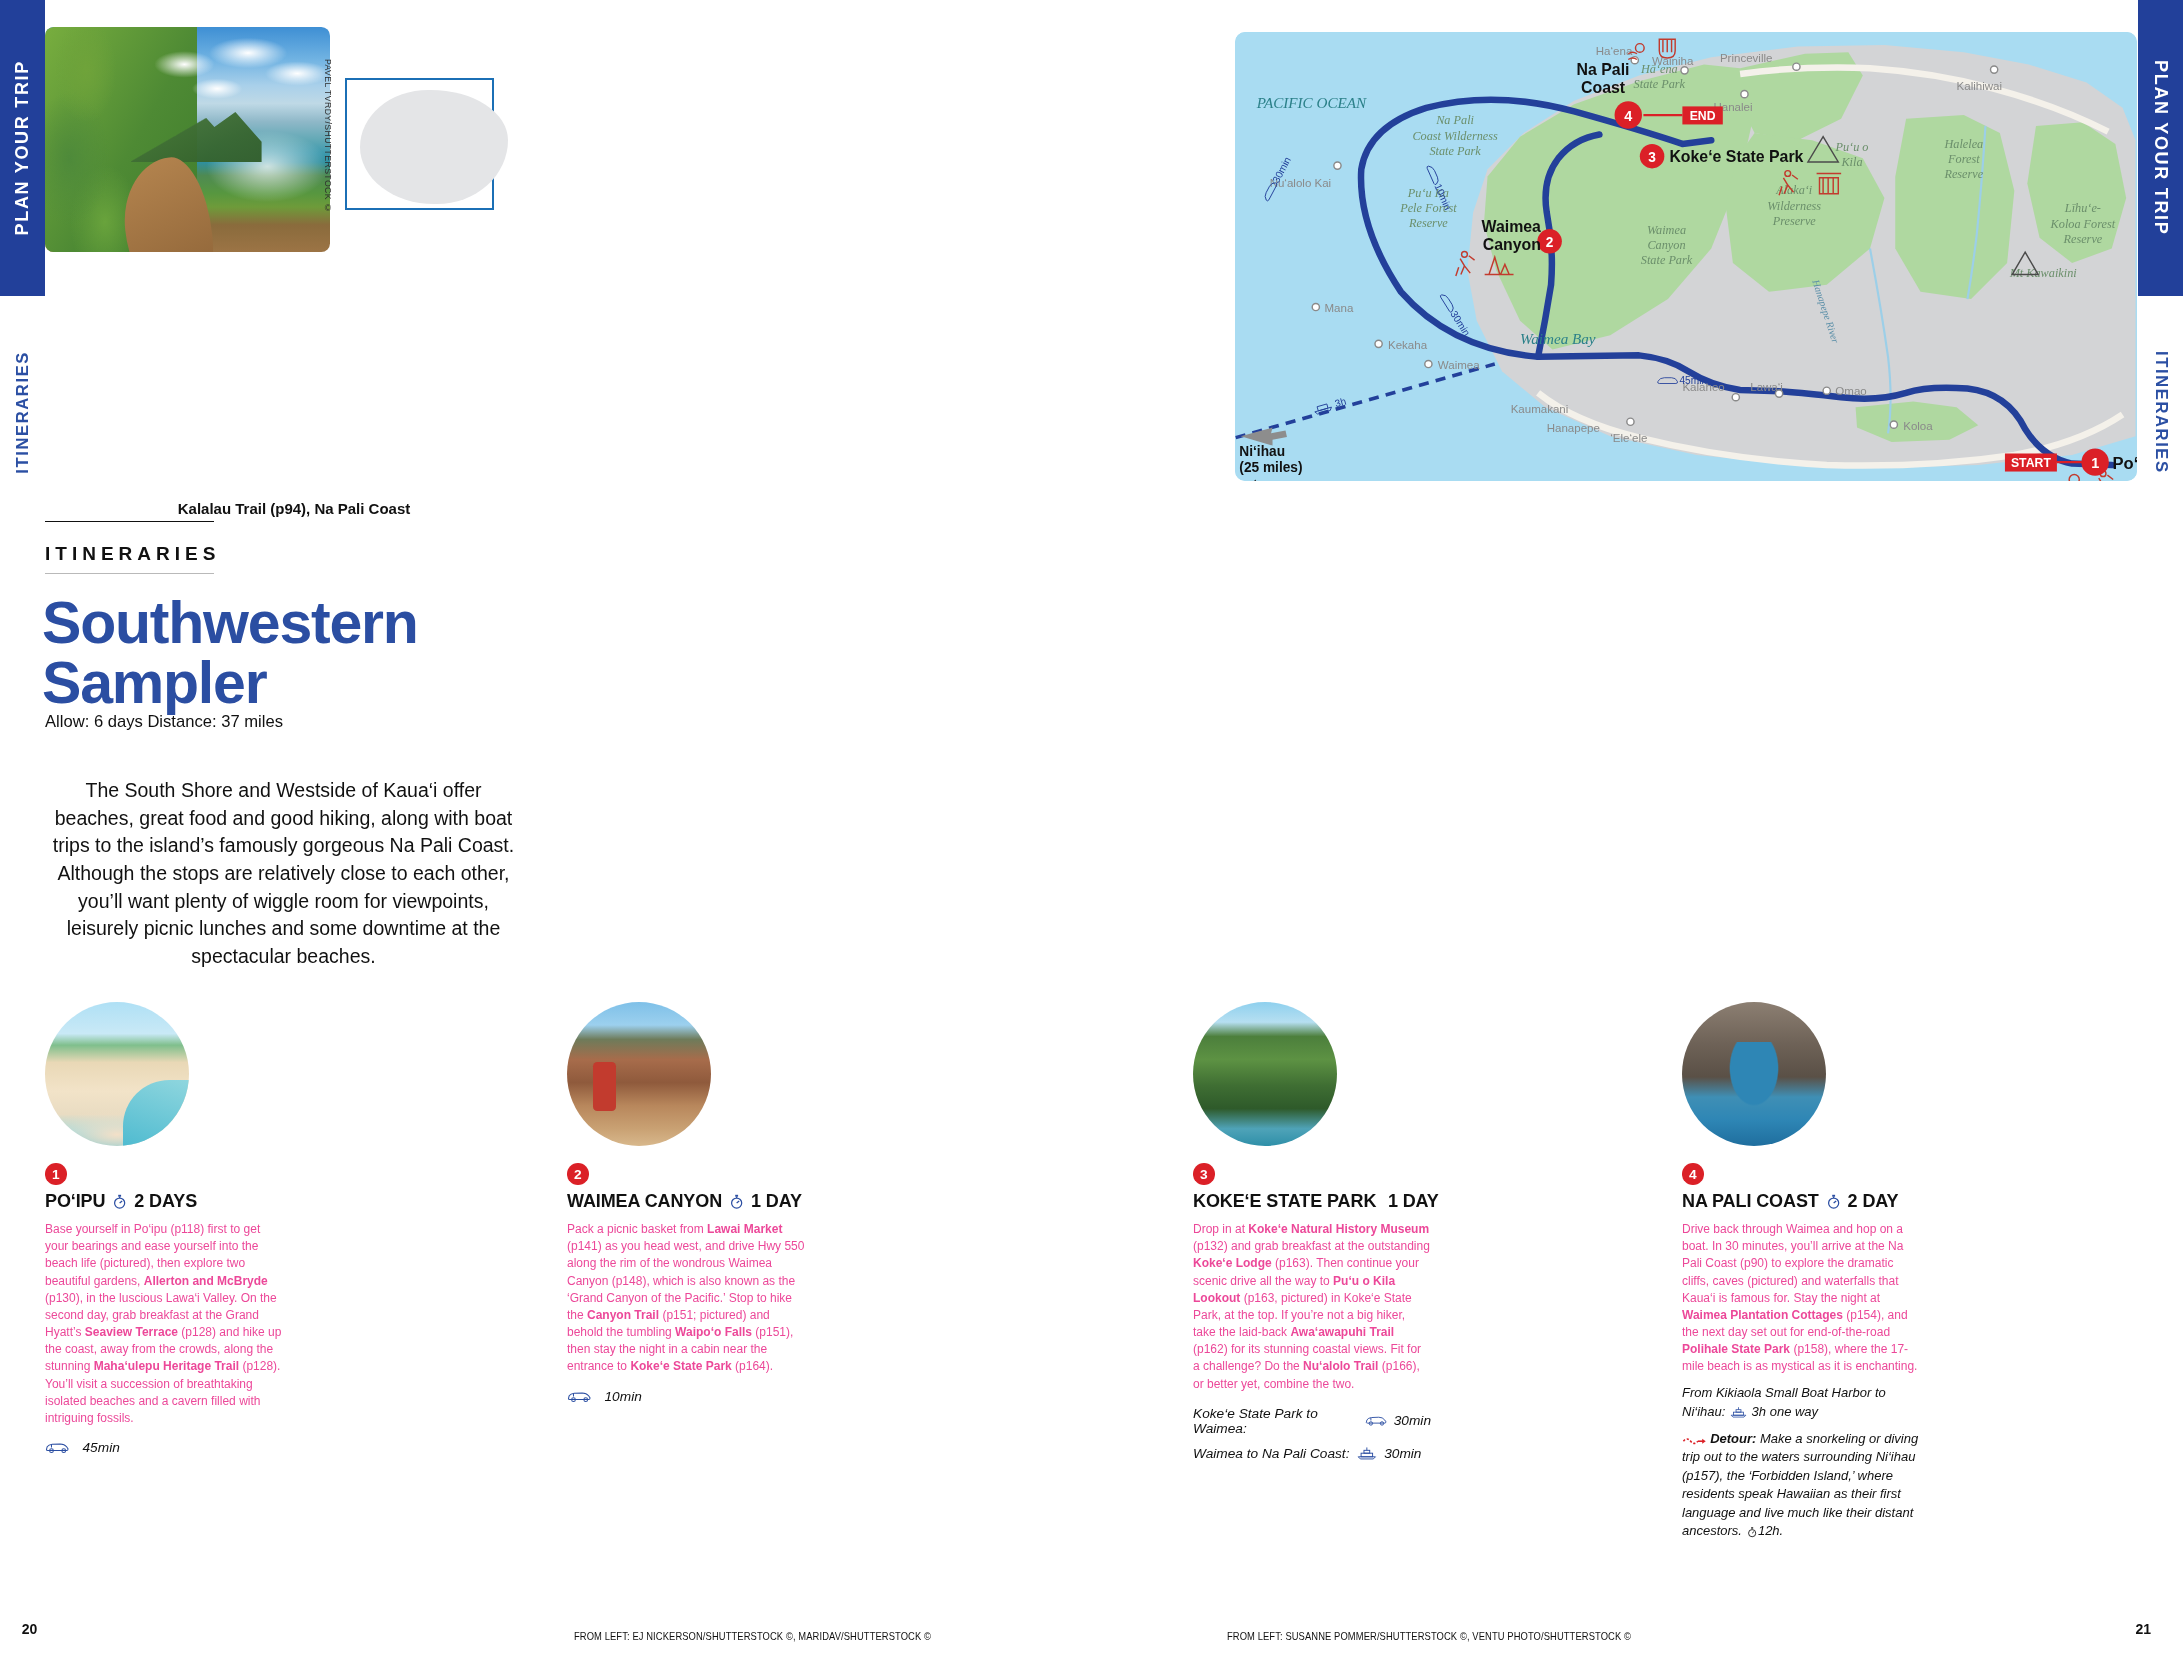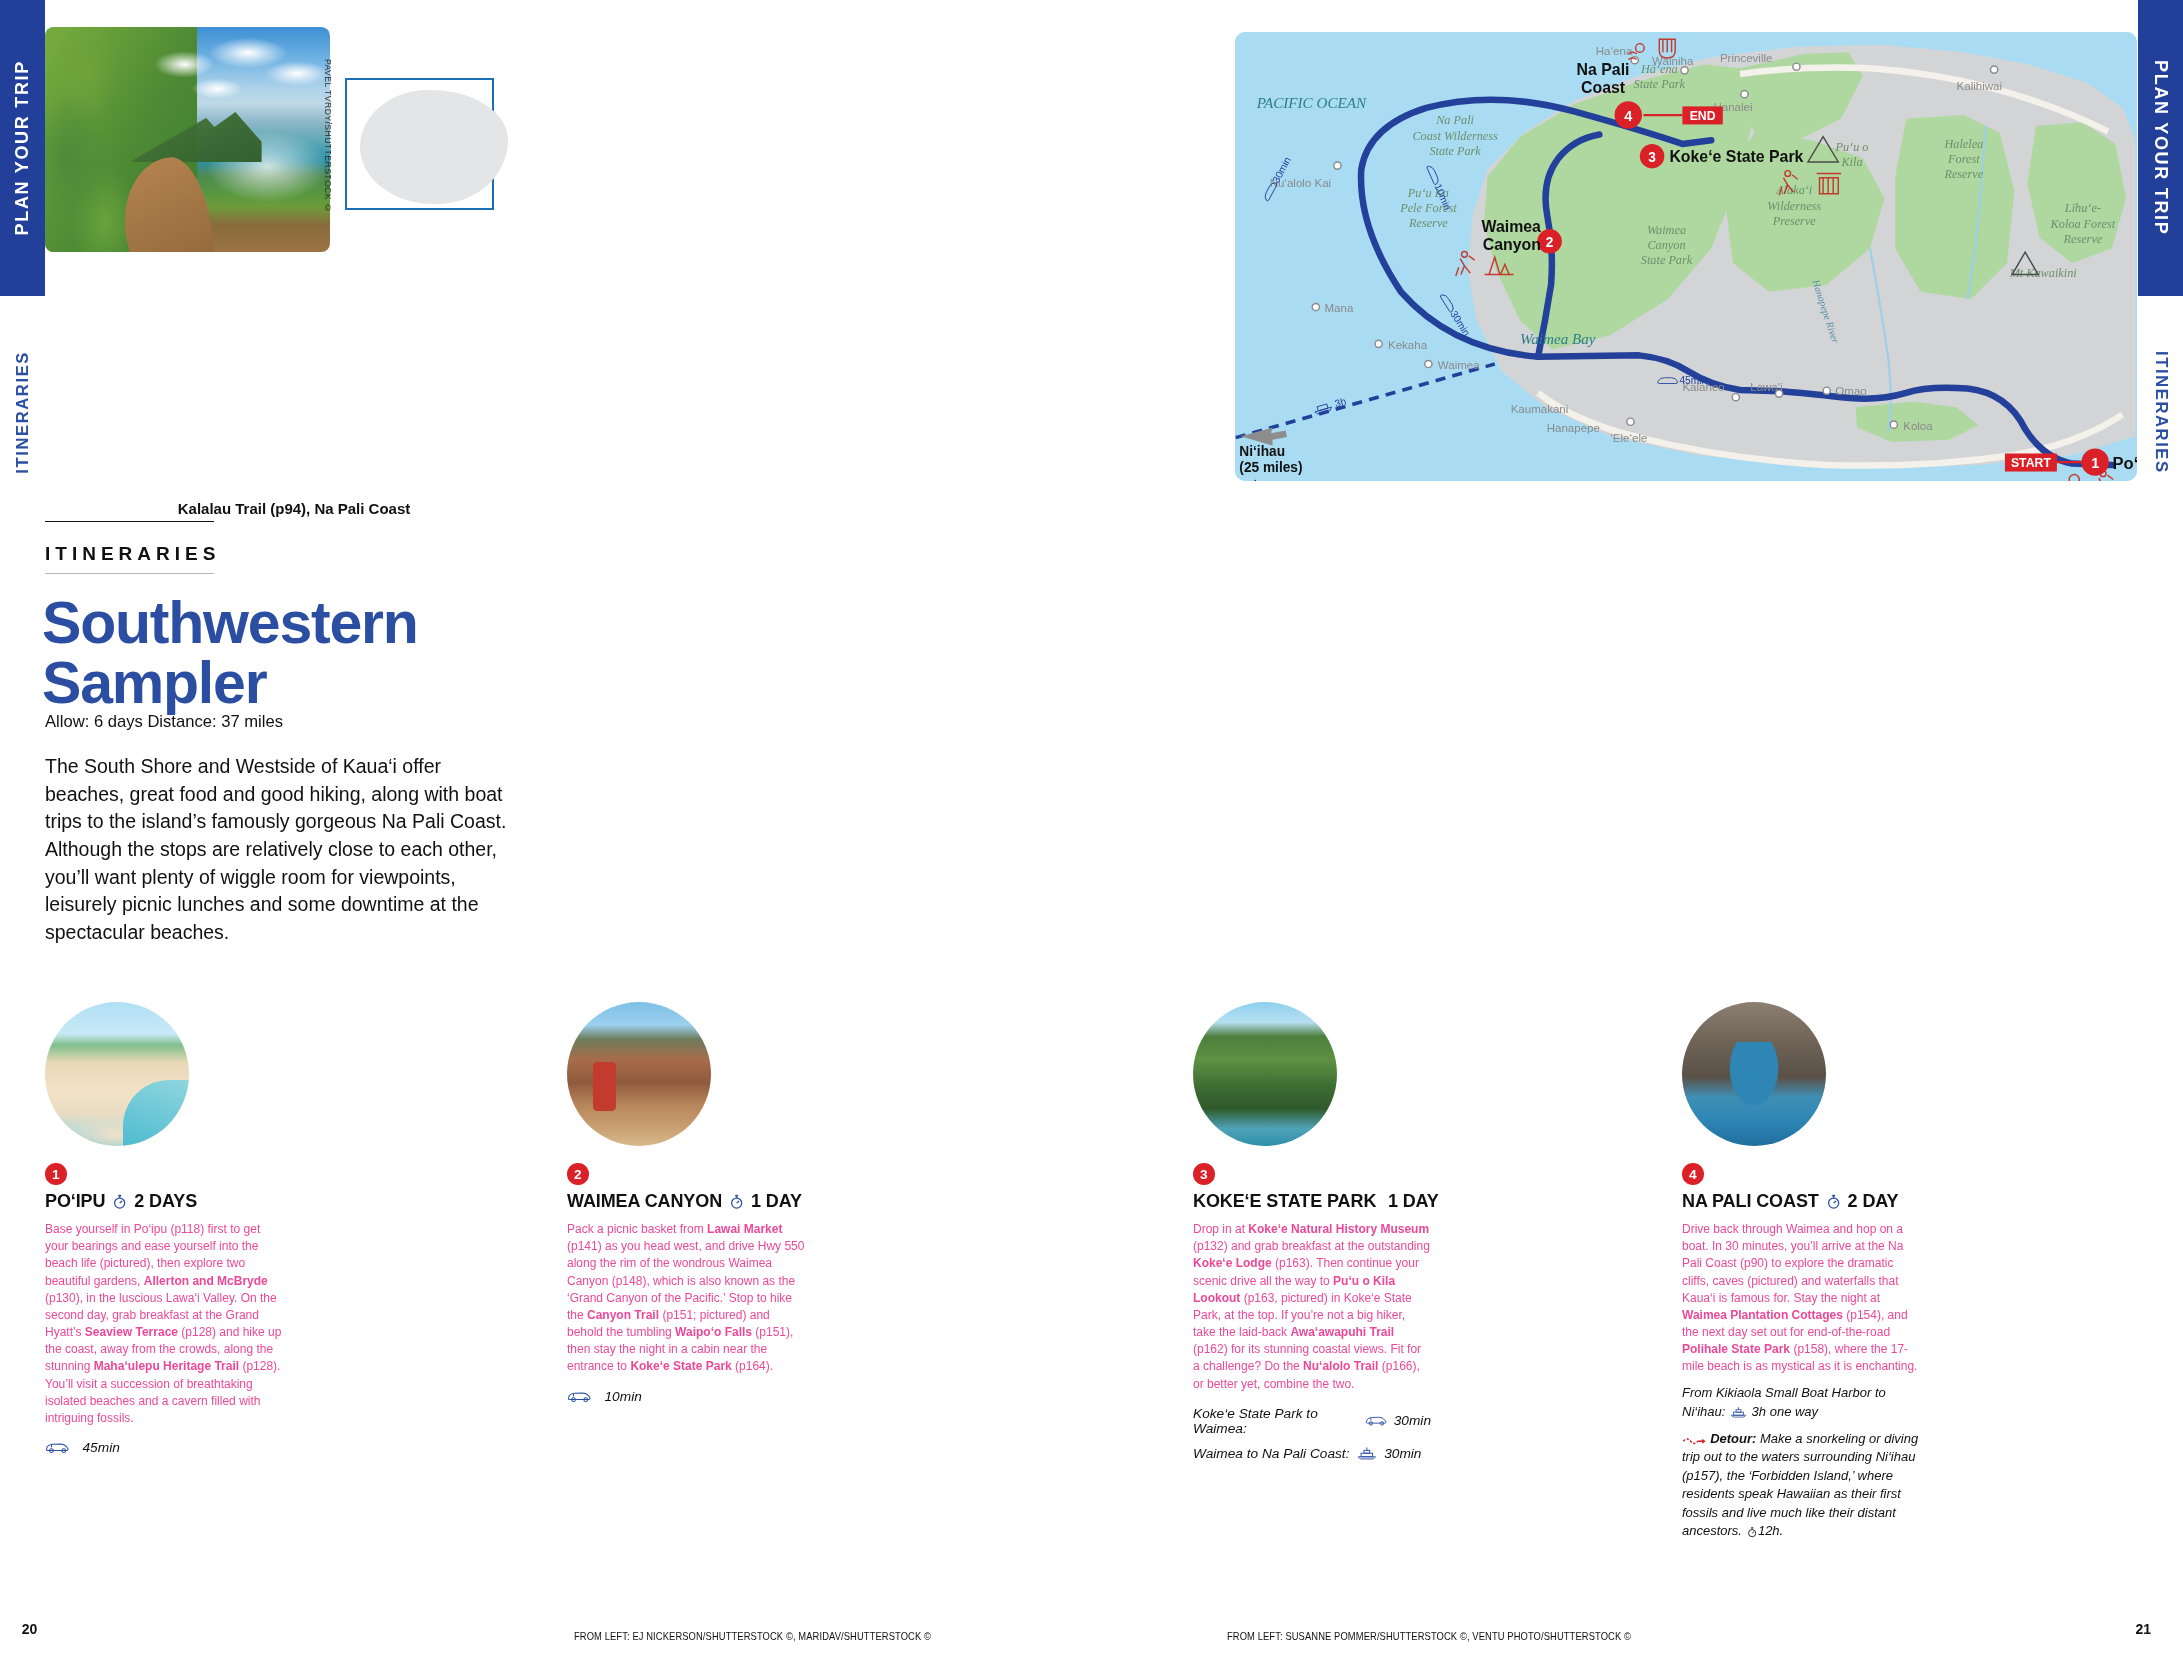--- a/index.html
+++ b/index.html
@@ -113,22 +113,22 @@
   .bigtitle{
     position:absolute; left:42px; top:593px; width:549px;
     font-size:59px; font-weight:700; color:#2B4EA2; letter-spacing:-1.2px;
     line-height:1.02;
   }
   .allow{
     position:absolute; left:45px; top:712px; font-size:16.6px; color:#111;
   }
   .allow b{ font-weight:400; }
   .intro{
-    position:absolute; left:45px; top:753px; width:477px;
-    font-size:19.5px; line-height:1.42; color:#111;
+    position:absolute; left:45px; top:777px; width:477px;
+    font-size:19.5px; line-height:1.42; color:#111;text-align:center;
   }
 
   
   .item{ position:absolute; width:238px; }
   .item .thumb{
     width:144px; height:144px; border-radius:50%; overflow:hidden; position:relative;
   }
   .t-beach{
     background:
       radial-gradient(ellipse 101px 36px at 50% 92%, #F3E0C8, transparent 70%),
@@ -361,21 +361,21 @@
         <line x1="15" y1="2" x2="15" y2="6"></line>
       </svg>
       <span>3h one way</span>
     </div>
     <div class="note">
       <svg class="ic" width="24.5" height="10.8" viewBox="0 0 34 15" fill="none" stroke="#DB2027" stroke-width="2.2">
         <path d="M2 10 q5 -6 10 0 q5 6 10 0" stroke-dasharray="3 2.5"></path>
         <path d="M22 10 L30 10"></path>
         <path d="M28 6.5 L33 10 L28 13.5 Z" fill="#DB2027" stroke="none"></path>
       </svg>
-      <b>Detour:</b><span> Make a snorkeling or diving trip out to the waters surrounding Ni‘ihau (p157), the ‘Forbidden Island,’ where residents speak Hawaiian as their first fossils and live much like their distant ancestors.</span>
+      <b>Detour:</b><span> Make a snorkeling or diving trip out to the waters surrounding Ni‘ihau (p157), the ‘Forbidden Island,’ where residents speak Hawaiian as their first language and live much like their distant ancestors.</span>
       <svg class="ic" width="12.3" height="12.3" viewBox="0 0 24 24" fill="none" stroke="#111" stroke-width="1.7">
         <circle cx="12" cy="14" r="7"></circle>
           <line x1="12" y1="14" x2="15.5" y2="11"></line>
         <rect x="10" y="2.5" width="4" height="2.6" fill="#111" stroke="none"></rect>
       </svg><span>12h.</span>
     </div>
   </div>
 
   <div class="map">
     <svg viewBox="0 0 1250 622">

